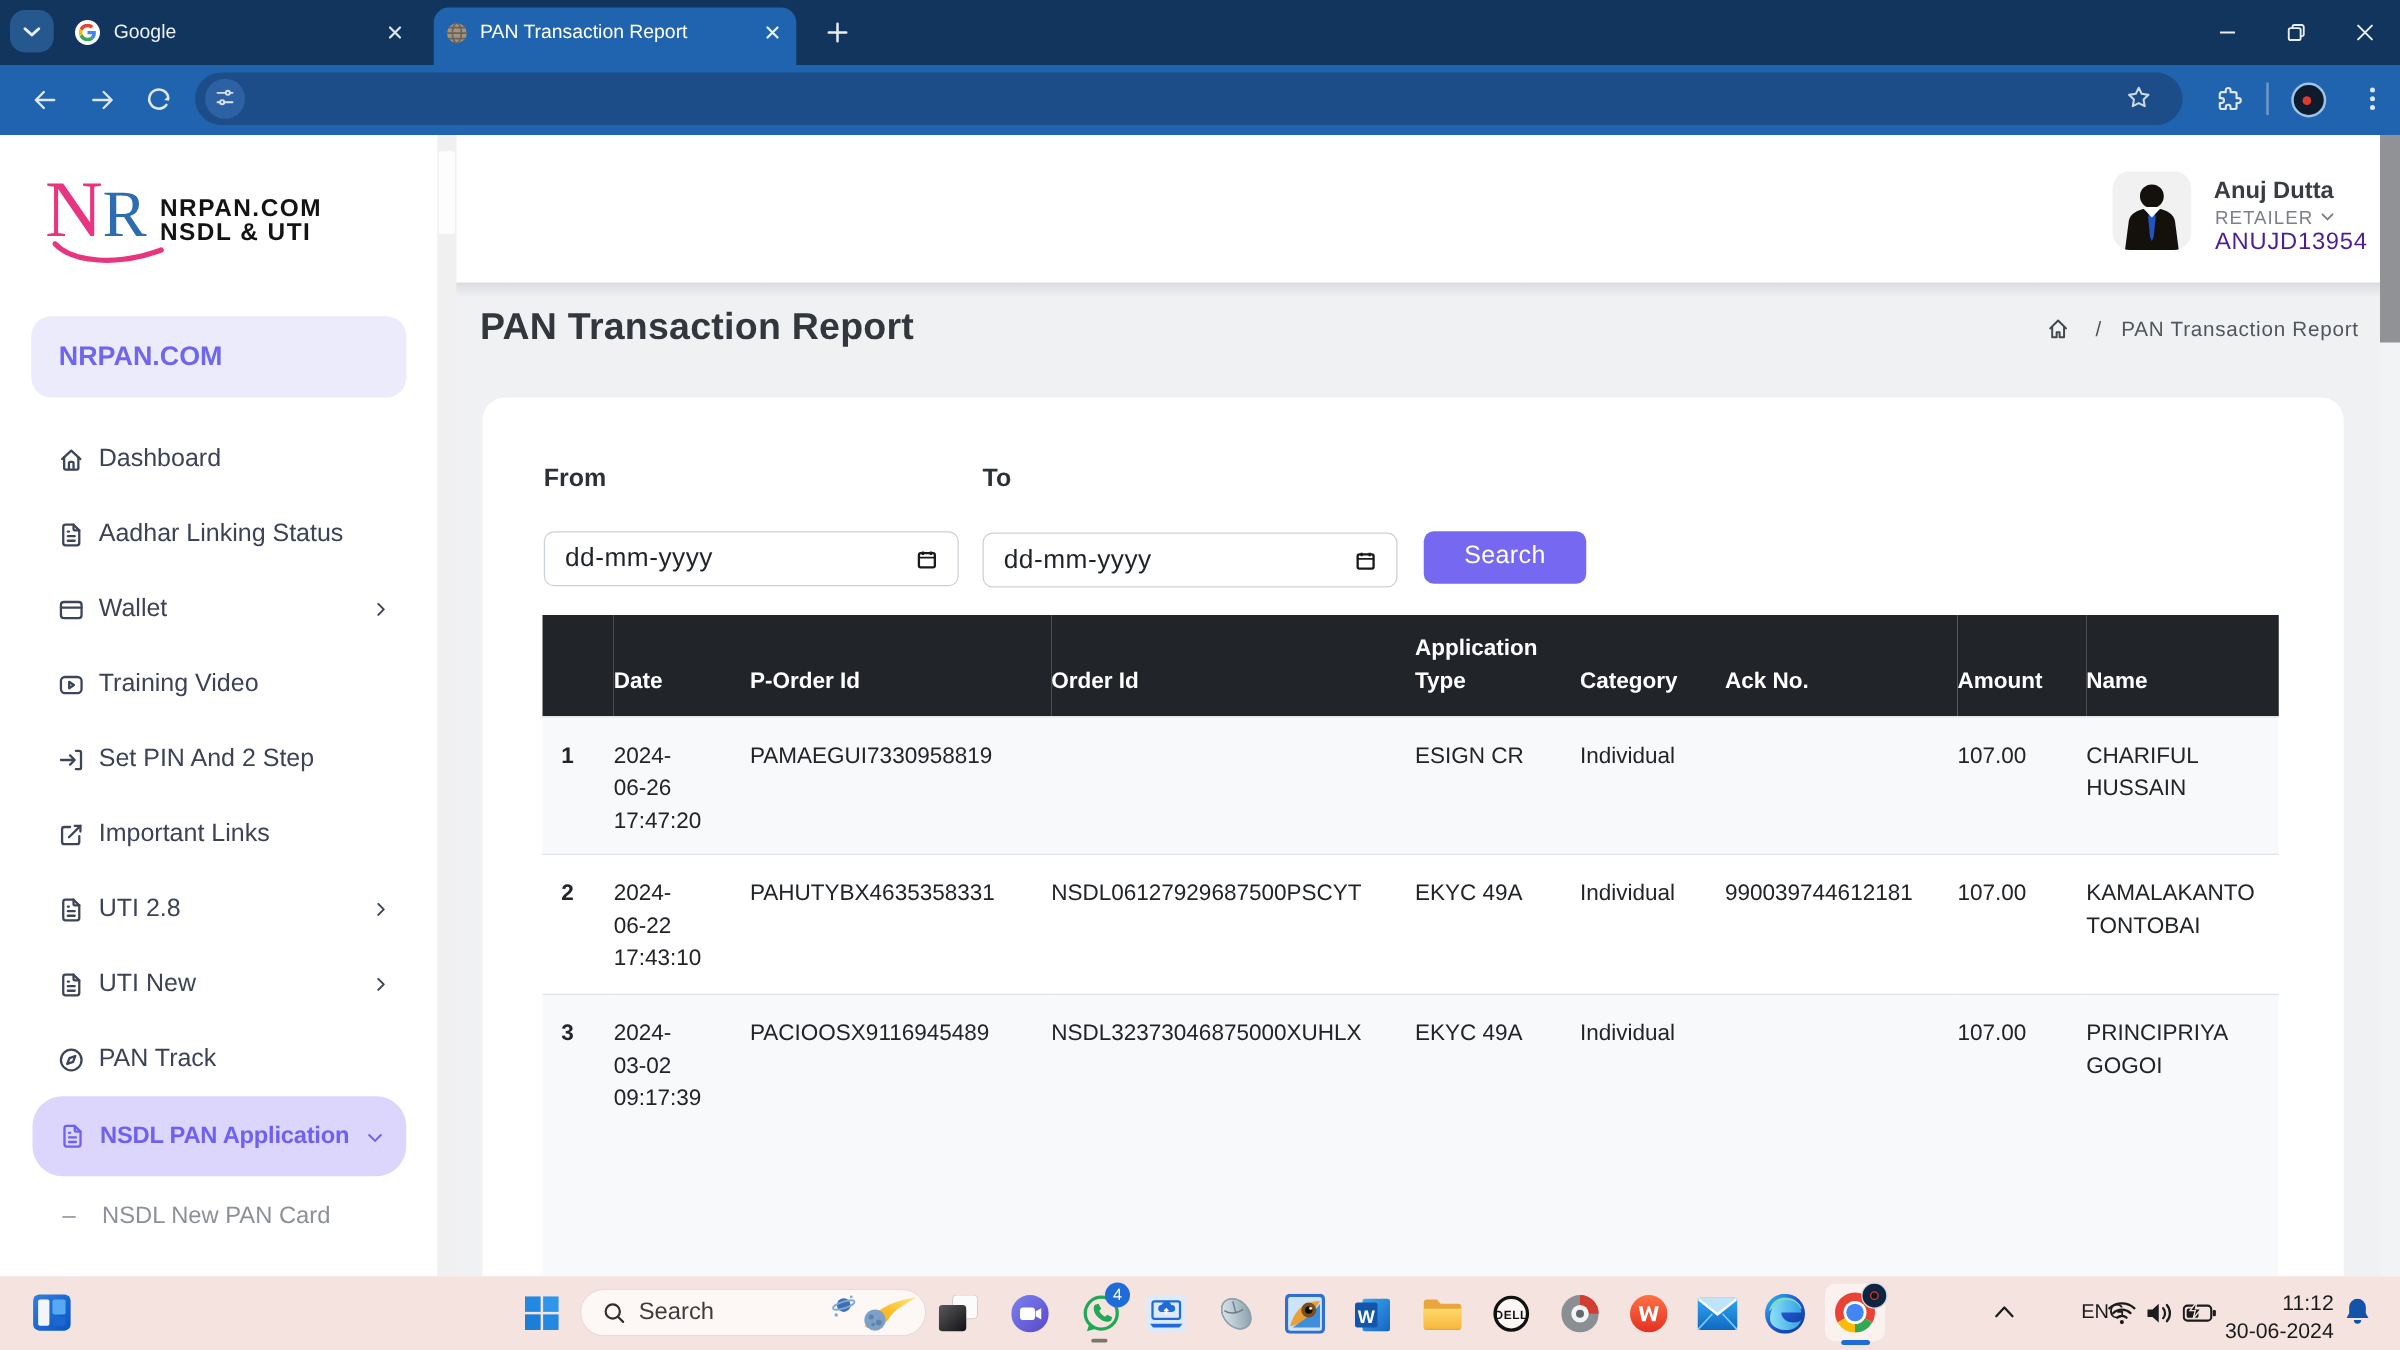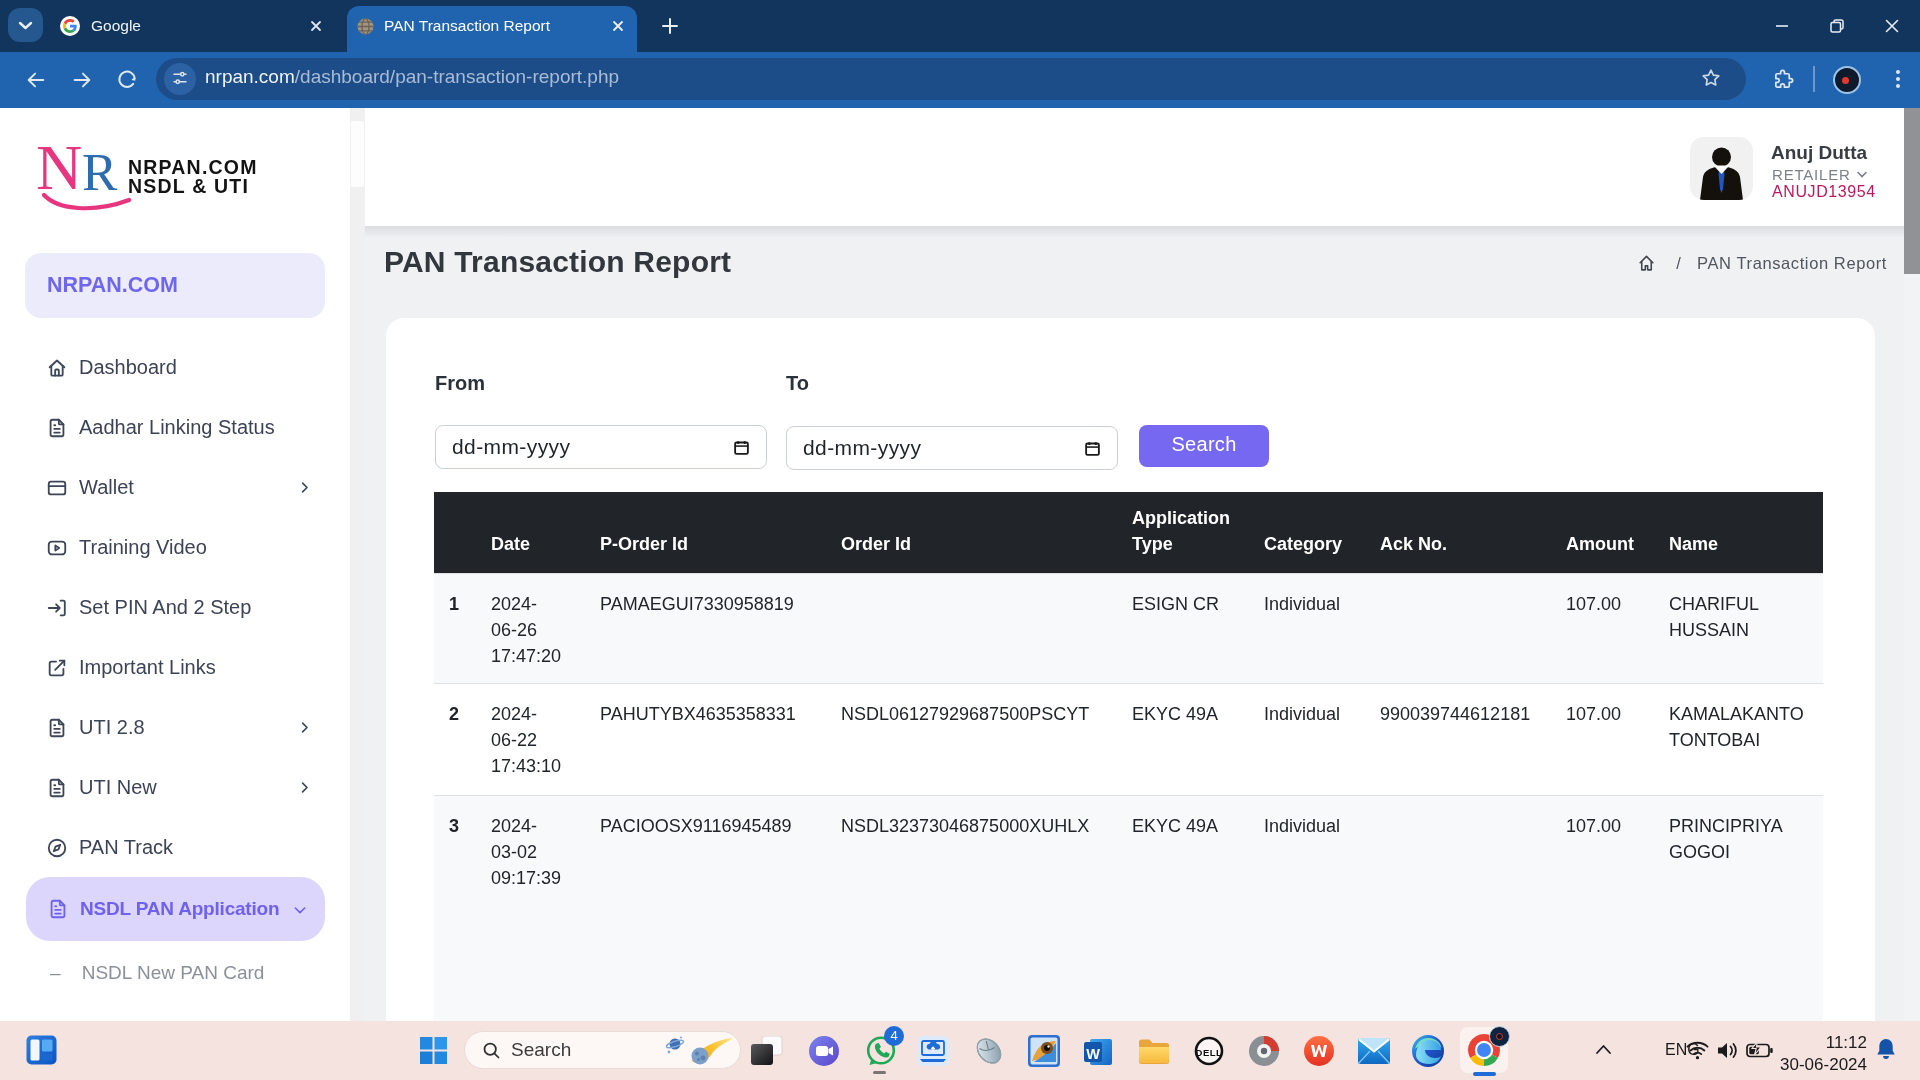--- a/index.html
+++ b/index.html
@@ -103,21 +103,20 @@
     <path d="M19.5 11a8 8 0 1 0 -1.6 5.6" stroke="#dfe7f0" stroke-width="2.1" fill="none" stroke-linecap="round"></path>
     <path d="M19.8 9 l0.4 4.2 -4.2 -0.6z" fill="#dfe7f0"></path>
   </svg>
 <div class="abs" id="urlpill">
   <div class="abs" style="left:8px; top:5px; width:32px; height:32px; border-radius:50%; background:#2c62a4;"></div>
   <svg class="abs" style="left:15px; top:11px;" width="18" height="18" viewBox="0 0 24 24" fill="none" stroke="#d9e3ef" stroke-width="2" stroke-linecap="round">
     <path d="M4 7h9 M17 7h3 M4 17h3 M11 17h9"></path>
       <circle cx="15" cy="7" r="2.2"></circle>
       <circle cx="9" cy="17" r="2.2"></circle>
   </svg>
-  <div class="abs" style="left:49px; top:8px; font-size:19px;"><span class="url-main">nrpan.com</span><span class="url-rest">/dashboard/pan-transaction-report.php</span></div>
   <svg class="abs" style="left:1544px; top:9px;" width="22" height="22" viewBox="0 0 24 24" fill="none" stroke="#ccd8e6" stroke-width="1.8" stroke-linejoin="round">
       <path d="M12 3.5l2.6 5.3 5.9.9-4.3 4.1 1 5.8-5.2-2.7-5.2 2.7 1-5.8-4.3-4.1 5.9-.9z"></path>
     </svg>
 </div>
 <svg class="abs" style="left:1772px; top:68px;" width="23" height="23" viewBox="0 0 24 24" fill="none" stroke="#dfe7f0" stroke-width="1.8" stroke-linejoin="round">
     <path d="M9 4.5a2 2 0 0 1 4 0V6h3.5A1.5 1.5 0 0 1 18 7.5V11h1.5a2 2 0 0 1 0 4H18v3.5a1.5 1.5 0 0 1-1.5 1.5H13v-1.5a2 2 0 0 0-4 0V20H5.5A1.5 1.5 0 0 1 4 18.5V15h1.5a2 2 0 0 0 0-4H4V7.5A1.5 1.5 0 0 1 5.5 6H9z"></path>
   </svg>
 <div class="abs" style="left:1813px; top:66px; width:2px; height:26px; background:rgba(255,255,255,0.35);"></div>
 <div class="abs" style="left:1833px; top:66px; width:28px; height:28px; border-radius:50%; background:#0d1b2d; border:2.5px solid #9fc2e8;">
   <div class="abs" style="left:7px; top:9px; width:7px; height:7px; border-radius:50%; background:#e03a2f;"></div>
@@ -256,21 +255,21 @@
       <path d="M29.5 31 L33.5 31 L34.5 37 L33 52 L31.5 56 L30 52 L28.5 37 Z" fill="#2155c4"></path>
       <path d="M24.5 29.5 L31.5 37 L38.5 29.5 L35 28.5 L28 28.5 Z" fill="#fdfdfd"></path>
     </svg>
   </div>
   <div class="abs" style="left:1771px; top:34px; font-size:19px; font-weight:700; color:#383d44;">Anuj Dutta</div>
   <div class="abs" style="left:1772px; top:58px; font-size:15px; color:#7c8187; letter-spacing:0.8px;">RETAILER
     <svg style="display:inline-block; vertical-align:1px;" width="12" height="9" viewBox="0 0 12 9">
         <path d="M2 2.5l4 4 4-4" stroke="#7c8187" stroke-width="1.6" fill="none" stroke-linecap="round"></path>
       </svg>
   </div>
-  <div class="abs" style="left:1772px; top:75px; font-size:16px; color:#be185d; letter-spacing:0.6px;">ANUJD13954</div>
+  <div class="abs" style="left:1772px; top:75px; font-size:19px; color:#4c1d95; letter-spacing:0.6px;">ANUJD13954</div>
 
   <h1 class="abs title" style="left:384px; top:137px;">PAN Transaction Report</h1>
 
   <div class="abs" id="breadcrumb" style="right:33px; top:146px; color:#50565d; font-size:16.5px; letter-spacing:0.6px;">
     <svg style="display:inline-block; vertical-align:-4px;" width="19" height="19" viewBox="0 0 24 24" fill="none" stroke="#42474e" stroke-width="2" stroke-linecap="round" stroke-linejoin="round">
         <path d="M4 11l8-8 8 8"></path>
         <path d="M6 9.5V20h4.5v-5h3v5H18V9.5"></path>
       </svg>
 &nbsp;&nbsp; /&nbsp;&nbsp; PAN Transaction Report
   </div>

